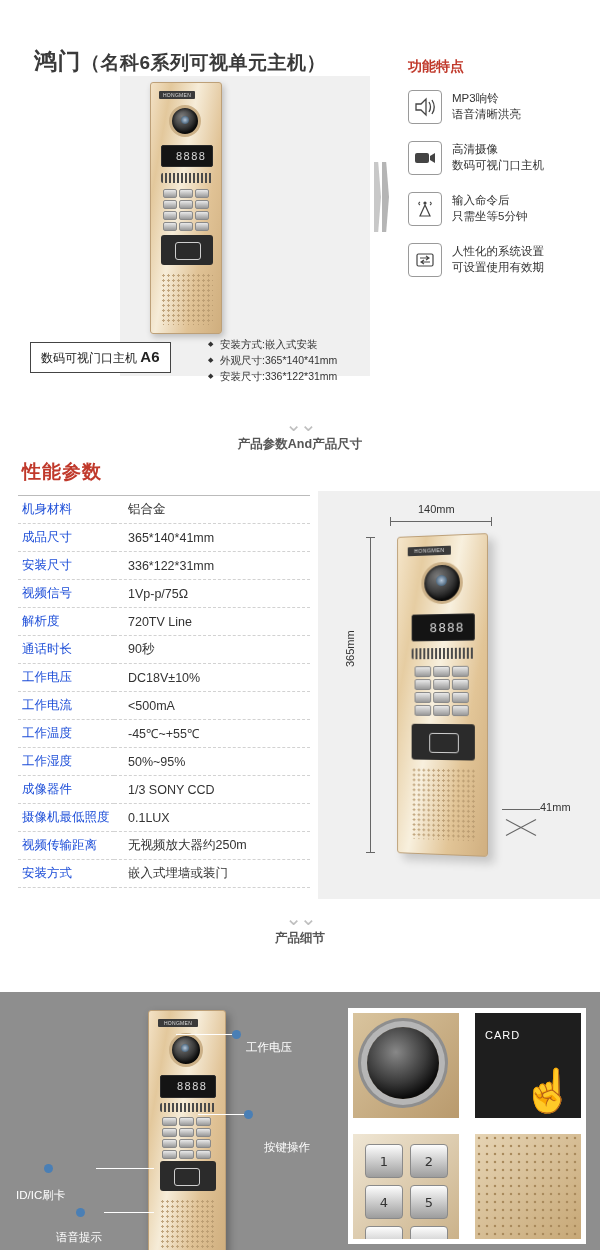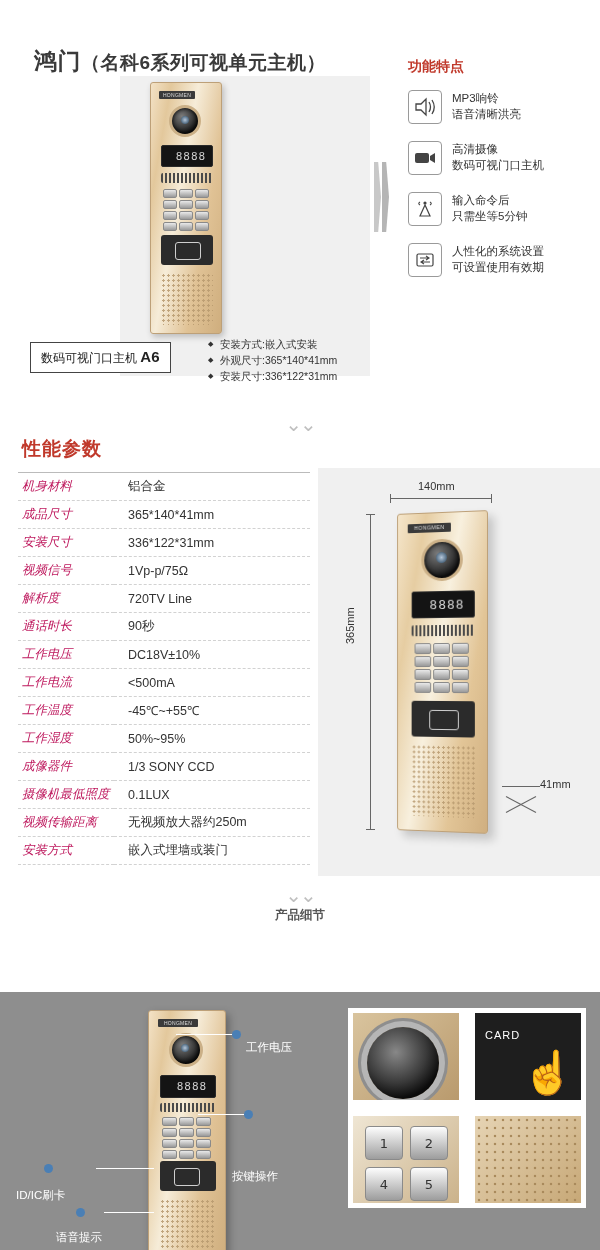--- a/index.html
+++ b/index.html
@@ -167,21 +167,21 @@
   .spec-head{
     position:absolute;left:22px;top:6px;
     font-size:19px;color:#c0392b;font-weight:bold;letter-spacing:1px;
   }
   table.spec{
     position:absolute;left:18px;top:42px;width:292px;border-collapse:collapse;
   }
   table.spec td{
     font-size:12.5px;padding:5px 4px;border-bottom:1px dashed #d2d2d2;color:#333;
   }
-  table.spec td.k{ width:96px; color:#be185d;font-style:italic; }
+  table.spec td.k{ width:96px; color:#1d4ed8; }
   table.spec td.v{ padding-left:14px; }
   table.spec tr:first-child td{ border-top:1px solid #bbb; }
 
   .dim-panel{
     position:absolute; right:0; top:38px; width:282px; height:408px;
     background:#f0f0f0;
   }
   .dim-device{
     position:absolute; left:78px; top:44px; width:92px; height:320px;
     background: linear-gradient(100deg,#f5e6cb 0%,#e6cda2 20%,#f8f0de 45%,#e2c597 72%,#d0af80 100%);
@@ -221,21 +221,21 @@
   .detail-device .dev-speak{line-height:0;left:11px;top:92px;width:56px;height:9px;}
   .detail-device .dev-keys{left:13px;top:106px;width:52px;grid-template-columns:repeat(3,15px);}
   .detail-device .dev-card{left:11px;top:150px;width:56px;height:30px;}
   .detail-device .dev-grill{left:11px;top:188px;width:56px;height:54px;}
 
   .callout{ position:absolute; font-size:11.5px; color:#fff; white-space:nowrap;}
   .dot{ position:absolute; width:9px;height:9px;border-radius:50%;background:#4a7fb5; }
   .lead{ position:absolute; height:1px; background:#ffffff; }
 
   .photo-grid{
-    position:absolute; right:14px; top:16px; width:238px; height:200px;
+    position:absolute; right:14px; top:16px; width:238px; height:236px;
     background:#fff; padding:5px;
     display:grid; grid-template-columns:1fr 1fr; grid-template-rows:1fr 1fr; gap:16px;
   }
   .ph{ position:relative; overflow:hidden; }
   .ph1{ background:linear-gradient(135deg,#d9c49e,#b99a6d); }
   .ph2{ background:#1e1e1e; }
   .ph3{ background:linear-gradient(135deg,#efe6d4,#cbb28a); }
   .ph4{ background:linear-gradient(135deg,#e6d4b4,#c7a877); }
   .ph1::after{
     content:""; position:absolute; left:14px; top:14px; width:72px;height:72px;border-radius:50%;
@@ -366,20 +366,21 @@
         <div class="feat-txt">
           <div>人性化的系统设置</div>
           <div>可设置使用有效期</div>
         </div>
       </div>
     </div>
   </div>
 
   <div class="chev-block" style="margin-top:14px;">
     <div class="chev">⌄⌄</div>
+    <div class="chev-label">产品参数And产品尺寸</div>
   </div>
 
   <div class="spec-sec">
     <div class="spec-head">性能参数</div>
 
     <table class="spec">
       <tbody>
           <tr>
             <td class="k">机身材料</td>
             <td class="v">铝合金</td>
@@ -514,21 +515,21 @@
       <div class="dev-card"></div>
       <div class="dev-grill"></div>
     </div>
 
     <div class="lead" style="left:176px;top:42px;width:60px;"></div>
     <div class="dot" style="left:232px;top:38px;"></div>
     <div class="callout" style="left:246px;top:48px;">工作电压</div>
 
     <div class="lead" style="left:198px;top:122px;width:50px;"></div>
     <div class="dot" style="left:244px;top:118px;"></div>
-    <div class="callout" style="left:232px;top:148px;margin-top:29px;">按键操作</div>
+    <div class="callout" style="left:264px;top:148px;">按键操作</div>
 
     <div class="lead" style="left:96px;top:176px;width:58px;"></div>
     <div class="dot" style="left:44px;top:172px;"></div>
     <div class="callout" style="left:16px;top:196px;">ID/IC刷卡</div>
 
     <div class="lead" style="left:104px;top:220px;width:50px;"></div>
     <div class="dot" style="left:76px;top:216px;"></div>
     <div class="callout" style="left:56px;top:238px;">语音提示</div>
 
     <div class="photo-grid">

